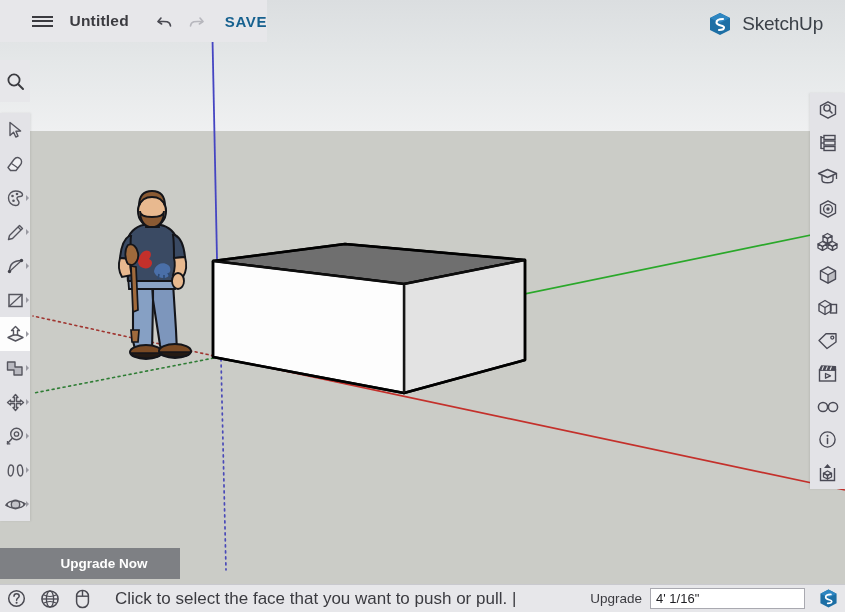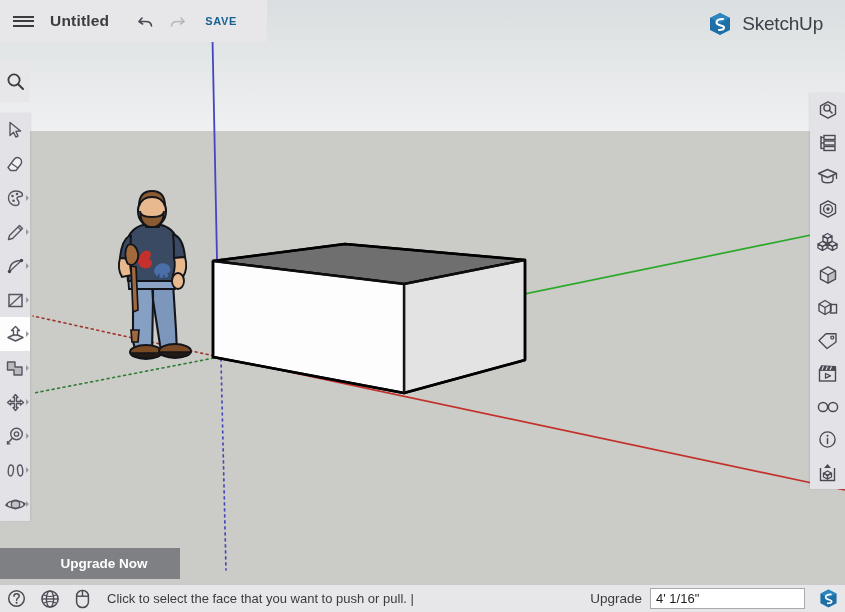--- a/index.html
+++ b/index.html
@@ -26,34 +26,35 @@
     background: #cbccc7;
   }
   #scene-svg { position: absolute; left: 0; top: 0; width: 845px; height: 584px; }
 
   
   #topbar {
     position: absolute; left: 0; top: 0; width: 267px; height: 42px;
     background: #e7e7ea;
     display: flex; align-items: center;
     z-index: 40;
+    justify-content: flex-end;
   }
   #hamburger {
     width: 46px; height: 42px; display: flex; align-items: center; justify-content: center;
     cursor: pointer;
   }
   #hamburger .bar { width: 21px; height: 2px; background: #3b3b40; margin: 2.5px 0; display: block; }
   #doc-title {
     font-size: 15.5px; font-weight: bold; color: #3b3b40;
     margin-left: 4px; margin-right: 22px; letter-spacing: .2px;
     cursor: text;
   }
   .histbtn { width: 30px; height: 42px; display: flex; align-items: center; justify-content: center; cursor: pointer; }
   #save-btn {
-    font-size: 11px; font-weight: bold; color: #17618f; letter-spacing: .6px;
+    font-size: 15px; font-weight: bold; color: #17618f; letter-spacing: .6px;
     margin-left: 14px; cursor: pointer;
   }
 
   
   #brand {
     position: absolute; right: 22px; top: 11px;
     display: flex; align-items: center; gap: 9px; z-index: 40; justify-content: space-between;
   }
   #brand-text { font-size: 19px; color: #3b4148; letter-spacing: -0.2px; }
 
@@ -109,21 +110,21 @@
   
   #statusbar {
     position: absolute; left: 0; bottom: 0; width: 845px; height: 28px;
     background: #e7e7ea;
     border-top: 1px solid #c9c9ce;
     display: flex; align-items: center;
     z-index: 40;
   }
   .sb-icon { width: 33px; height: 28px; display: flex; align-items: center; justify-content: center; cursor: pointer; }
   #status-text {
-    font-size: 13px; color: #3b3b40; margin-left: 8px; flex: 1;
+    font-size: 17px; color: #3b3b40; margin-left: 16px; flex: 1;
     white-space: nowrap; overflow: hidden;
   }
   #distance-label { font-size: 13.5px; color: #3b3b40; margin-right: 8px; }
   #distance-input {
     width: 155px; height: 21px;
     background: #ffffff; border: 1px solid #a9a9b0;
     font-family: "Liberation Sans", sans-serif; font-size: 13px; color: #1e1e22;
     padding: 0 5px; outline: none;
   }
   #sb-logo { width: 34px; height: 28px; display: flex; align-items: center; justify-content: center; margin-left: 6px; }

